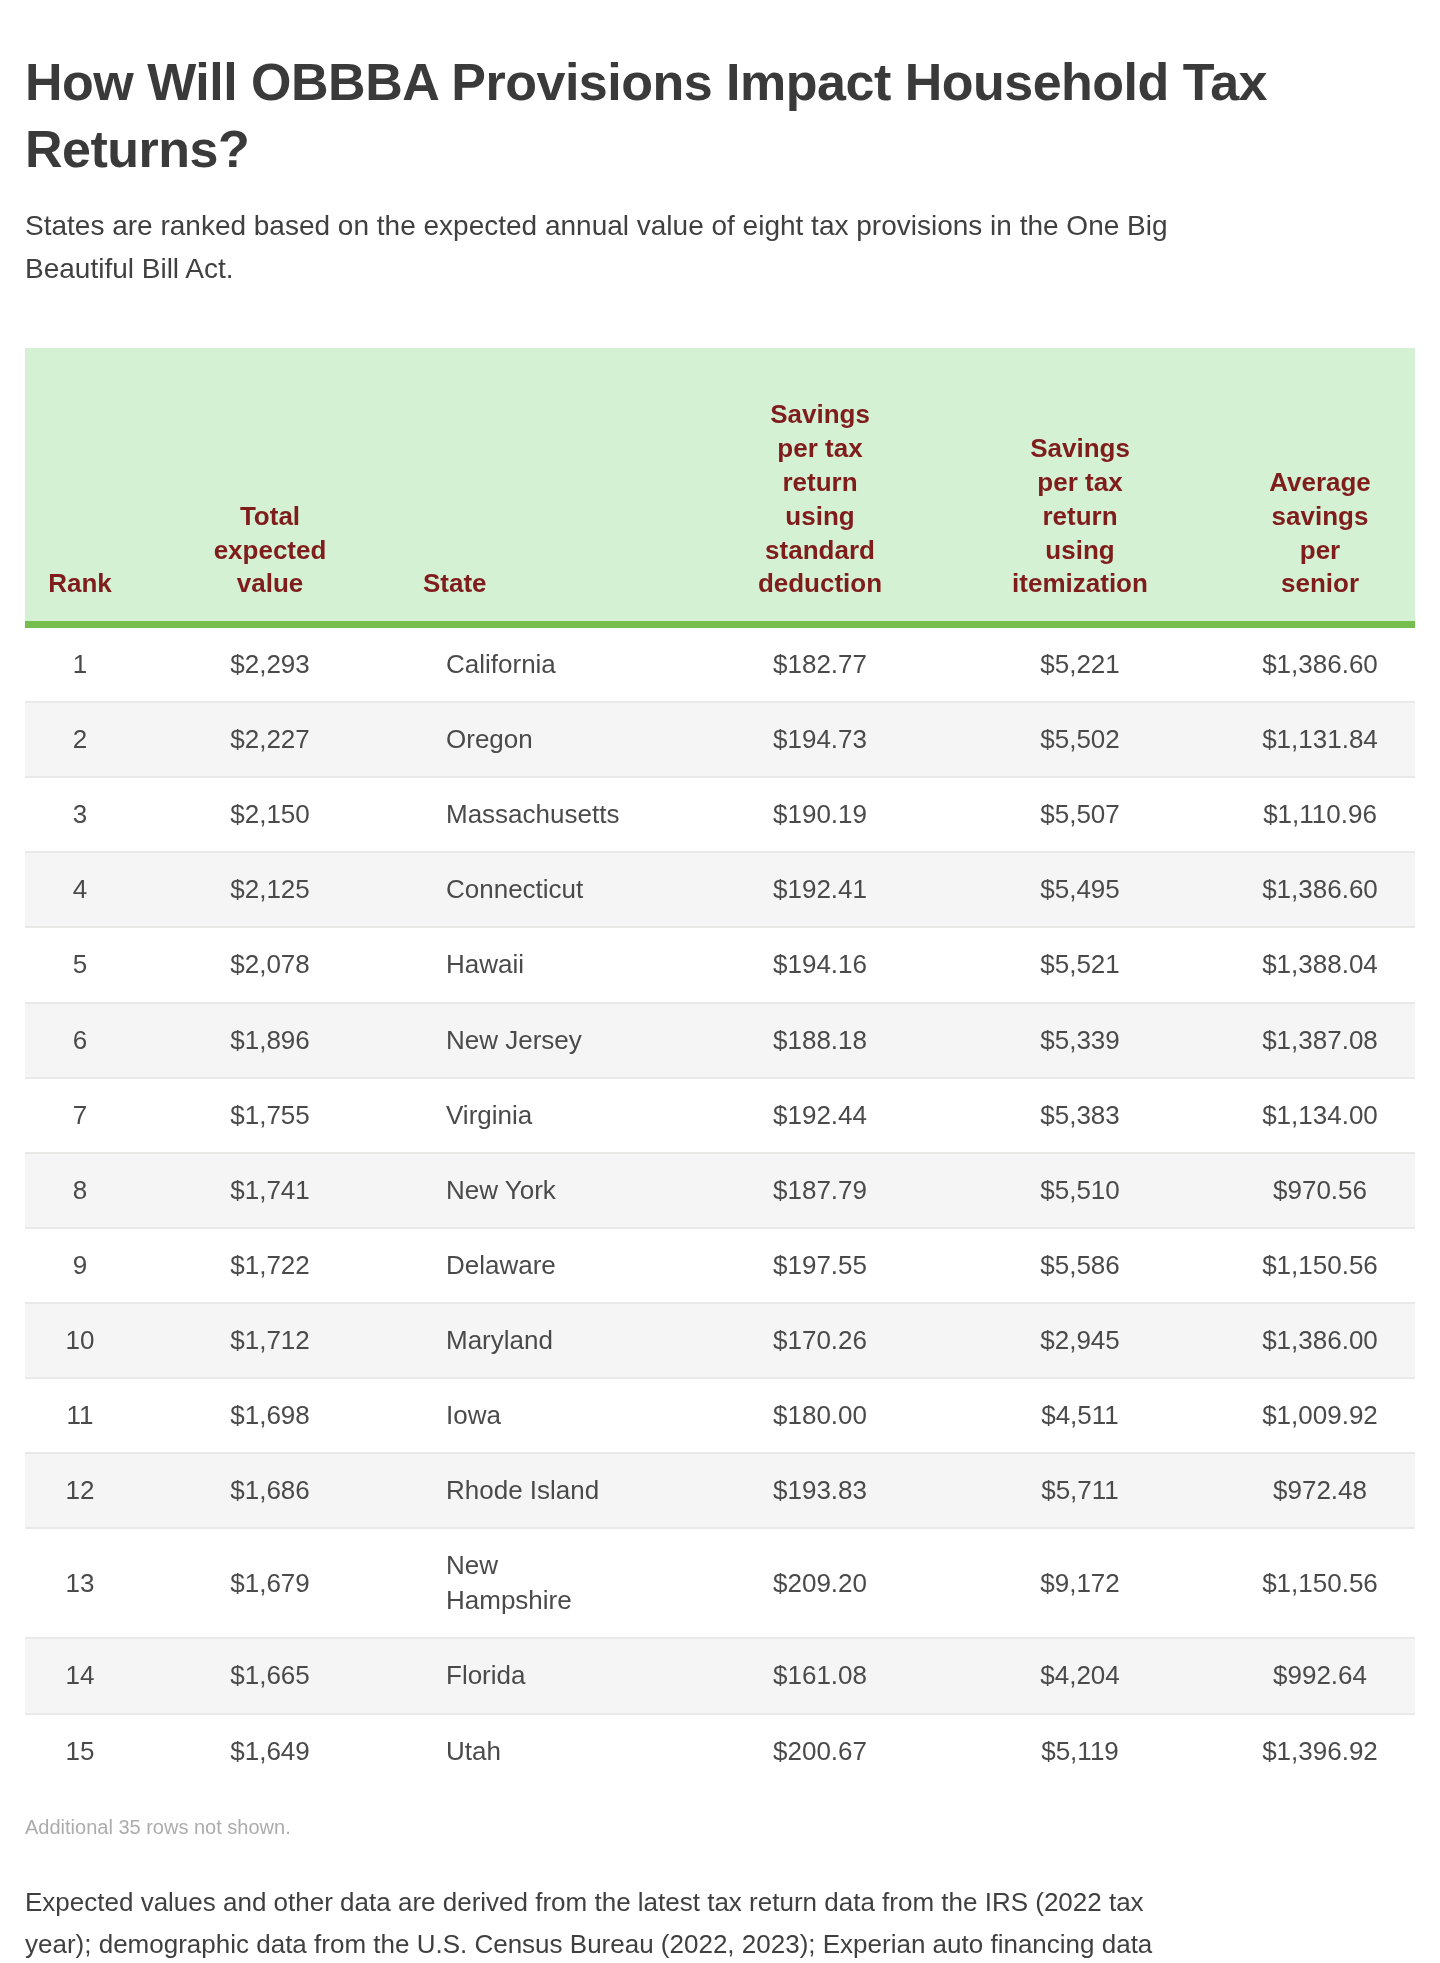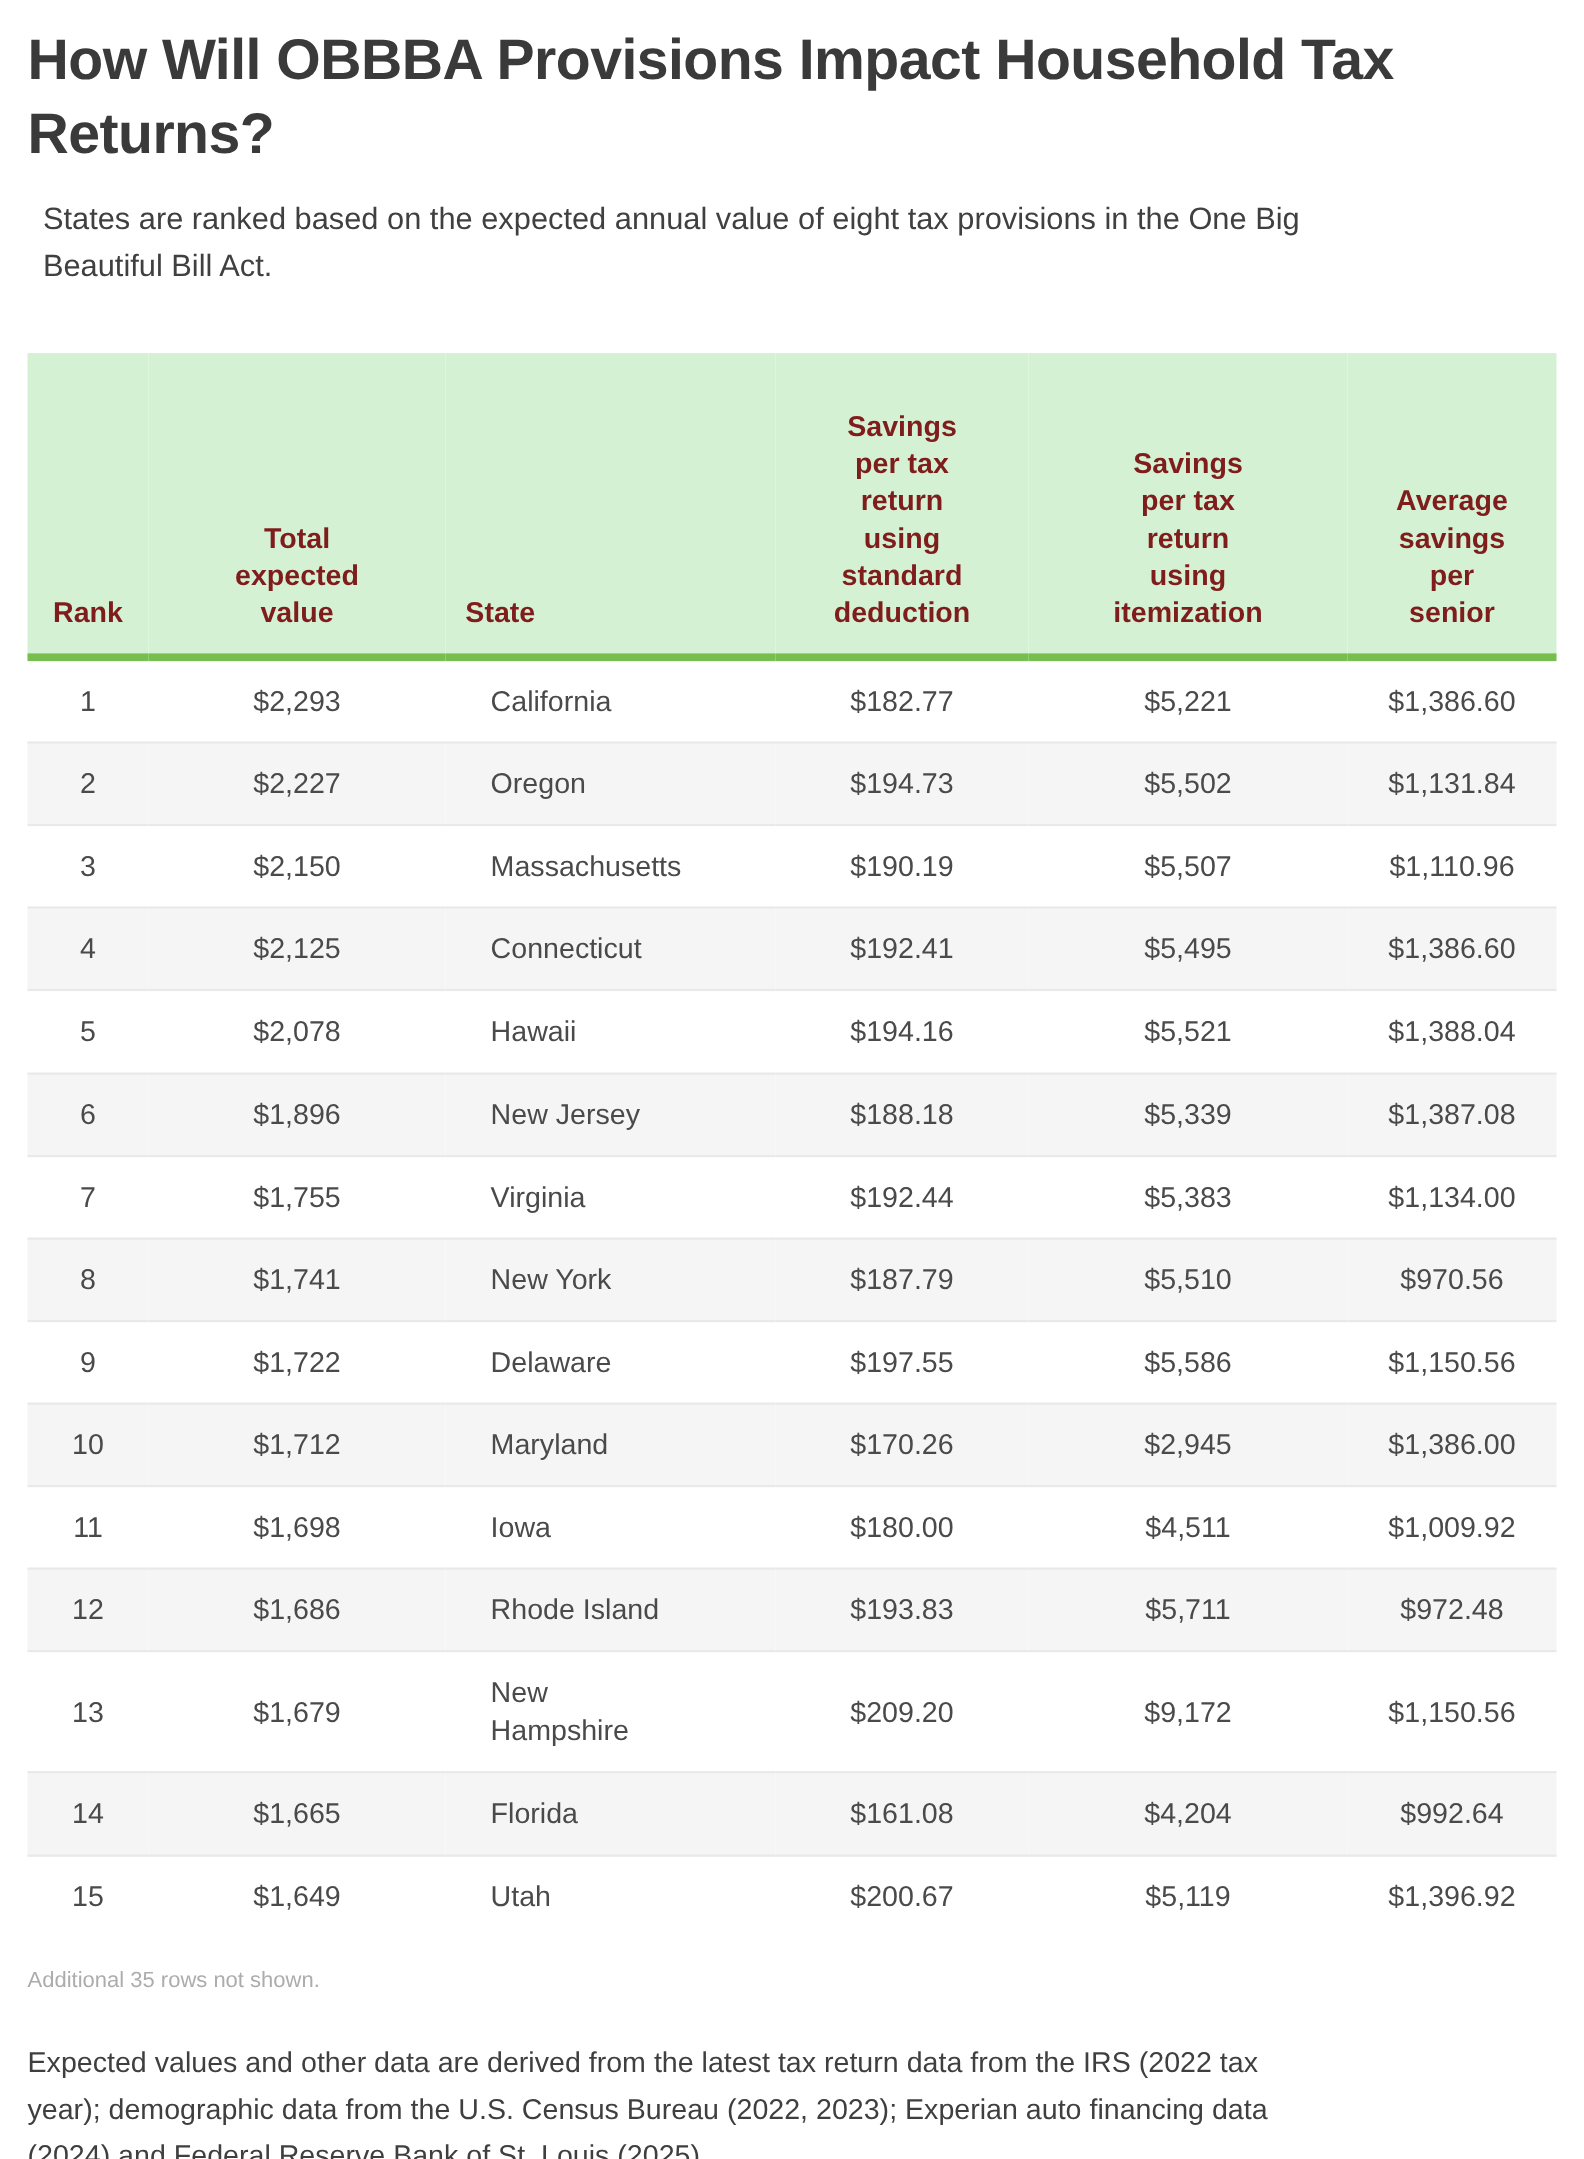--- a/index.html
+++ b/index.html
@@ -11,28 +11,28 @@
     padding: 22px 25px 30px 25px;
     color: #484848;
   }
   .page-title {
     font-size: 52px;
     font-weight: 700;
     line-height: 1.28;
     letter-spacing: -0.5px;
     color: #3a3a3a;
     max-width: 1390px;
+    margin-top: 27px;
   }
   .page-subtitle {
     margin-top: 22px;
     font-size: 28px;
     line-height: 1.54;
     color: #404040;
     max-width: 1200px;
-    margin-left: 14px;
   }
   table.data-table {
     margin-top: 58px;
     width: 1390px;
     table-layout: fixed;
     border-collapse: collapse;
     font-size: 26px;
   }
   col.c1 { width: 110px; }
   col.c2 { width: 270px; }

